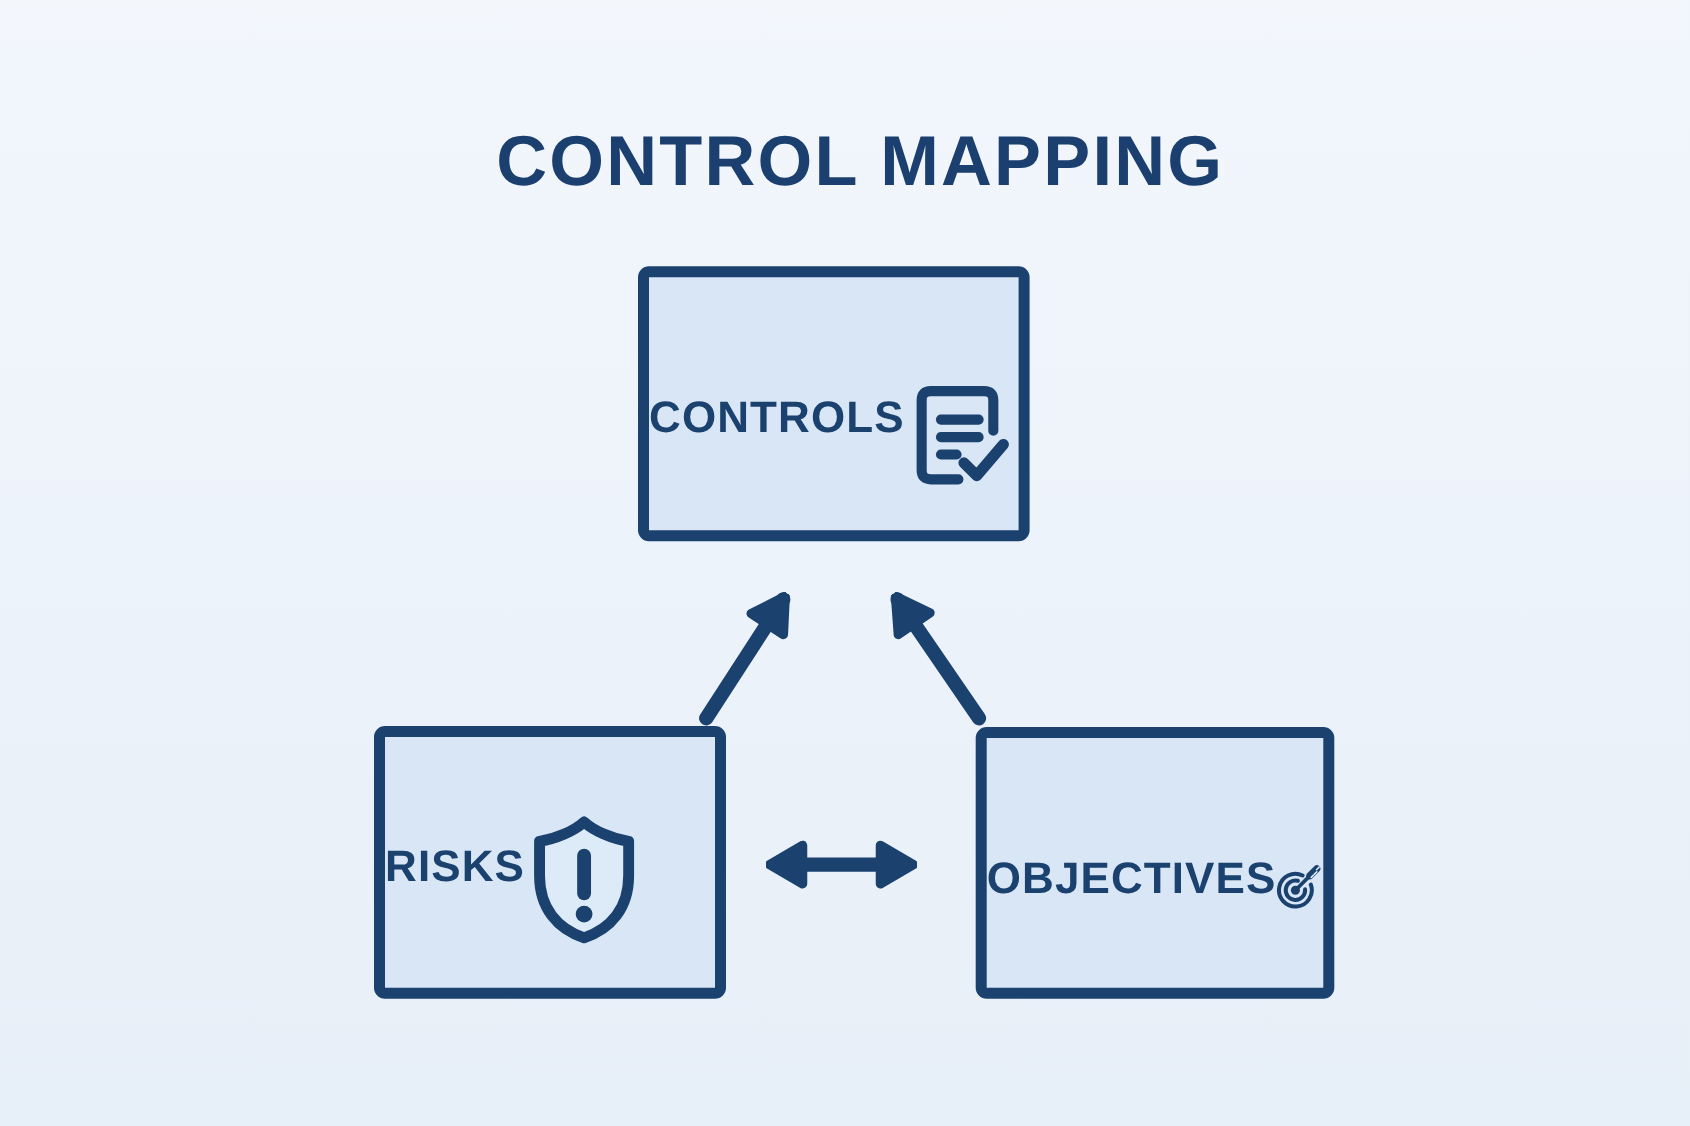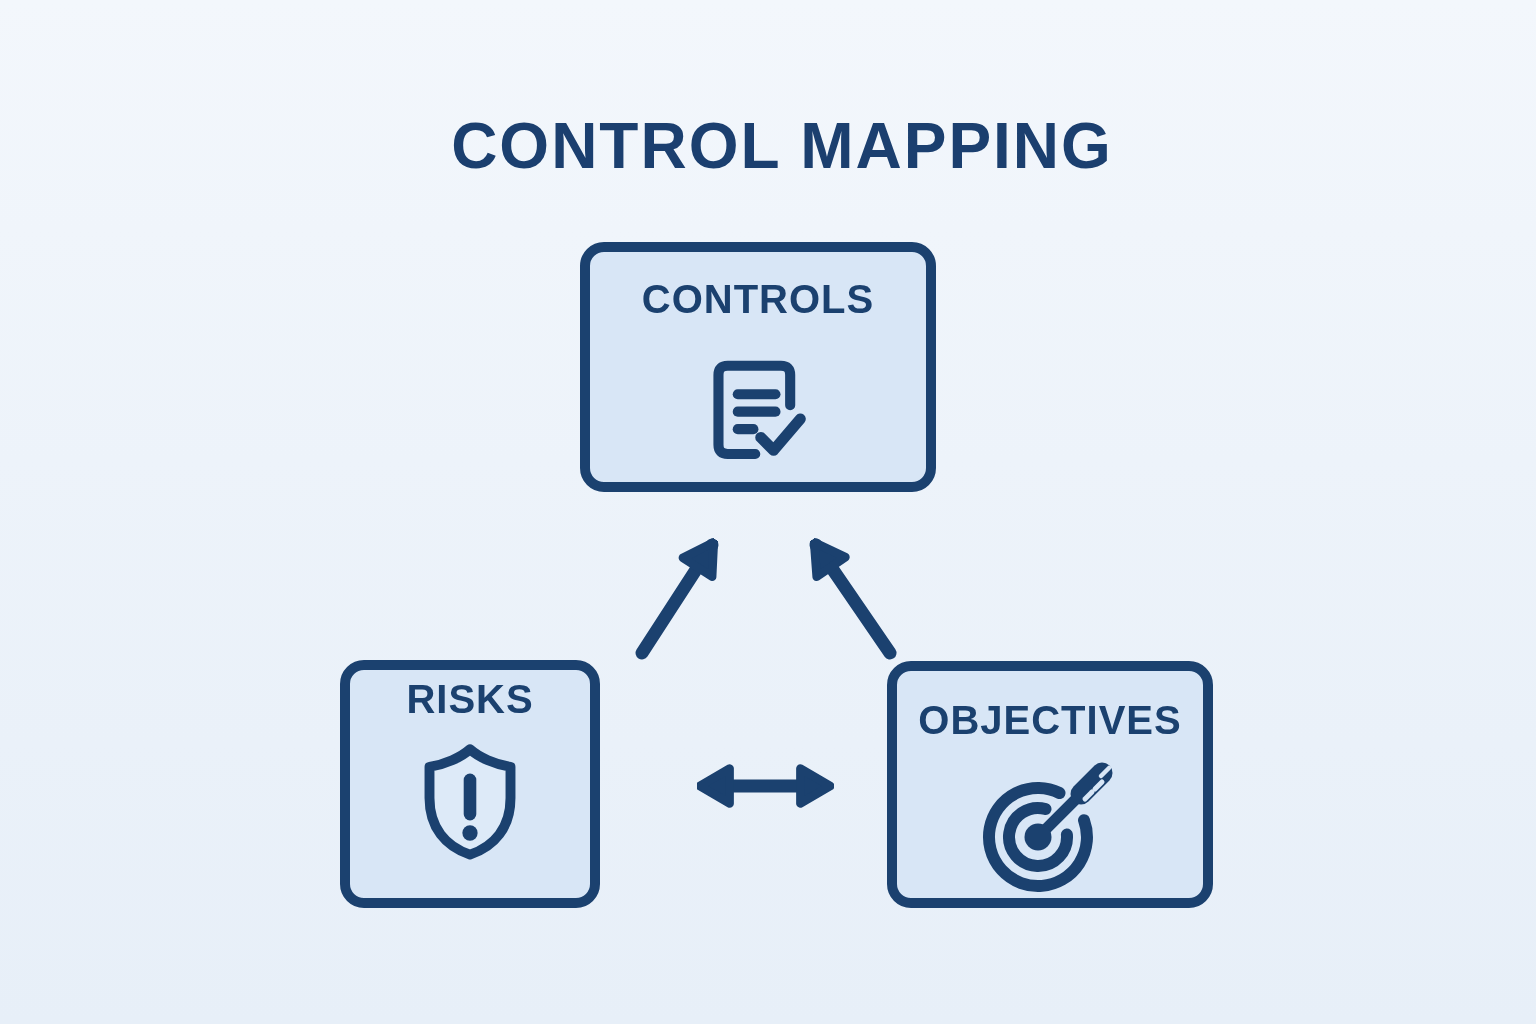--- a/index.html
+++ b/index.html
@@ -33,36 +33,36 @@
     width: 1536px;
     height: 1024px;
     z-index: 1;
     pointer-events: none;
   }
   .node {
     position: absolute;
     z-index: 2;
     box-sizing: border-box;
     border: 10px solid #1b416f;
-    border-radius: 24px;
+    border-radius: 10px;
     background: #d8e6f6;
     display: flex;
-    flex-direction: column;
+    flex-direction: row;
     align-items: center;
   }
   .node-label {
     font-size: 40px;
     line-height: 42px;
     font-weight: 700;
     letter-spacing: 1px;
     color: #1b416f;
     white-space: nowrap;
   }
   #node-controls { left: 580px; top: 242px; width: 356px; height: 250px; padding-top: 26px; }
-  #node-risks { left: 340px; top: 660px; width: 260px; height: 248px; padding-top: 8px; }
+  #node-risks { left: 340px; top: 660px; width: 320px; height: 248px; padding-top: 8px; }
   #node-objectives { left: 887px; top: 661px; width: 326px; height: 247px; padding-top: 28px; }
   #node-controls .node-icon { margin-top: 28px; }
   #node-risks .node-icon { margin-top: 22px; }
   #node-objectives .node-icon { margin-top: 12px; }
   .node-icon { display: block; }
 </style>
 </head>
 <body>
 
 <div class="canvas">

